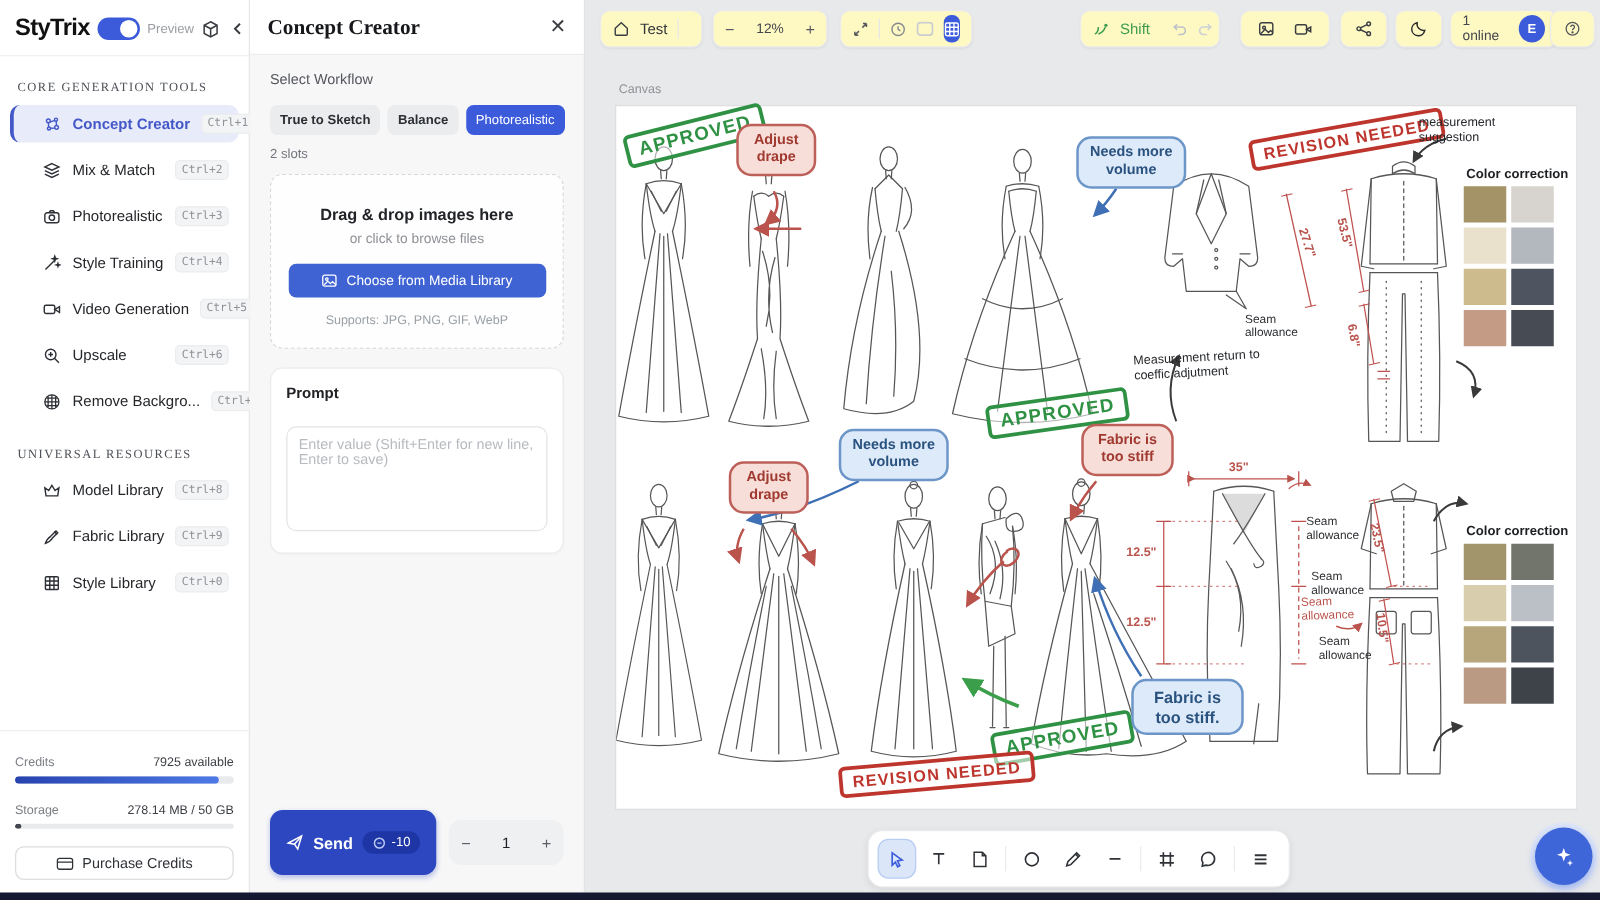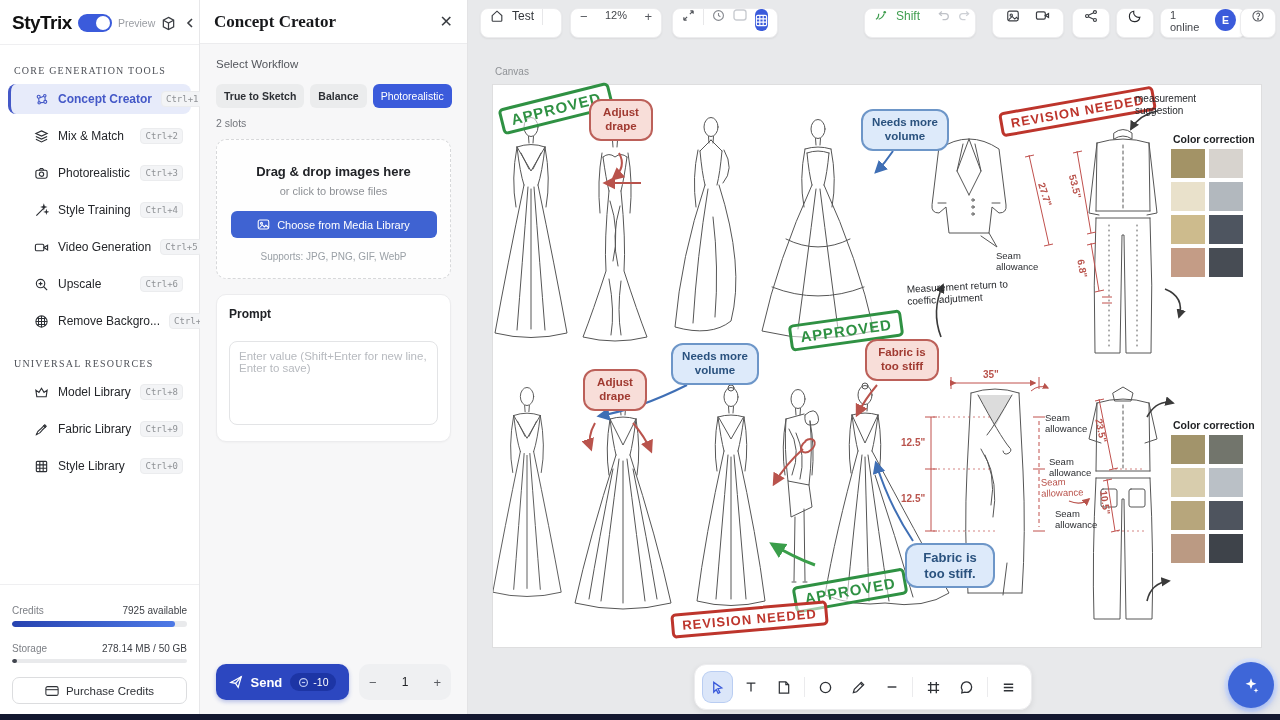--- a/index.html
+++ b/index.html
@@ -46,29 +46,29 @@
   .dropzone{background:#fefefe;border:1.5px dashed #d7d8da;border-radius:10px;padding:24px 10px 16px;text-align:center}
   .dz-title{font-size:13px;font-weight:bold;color:#212327}
   .dz-sub{font-size:11px;color:#8d9095;margin-top:6px}
   .dz-btn{margin:14px auto 0;width:206px;height:27px;border:none;border-radius:6px;background:#3f63d2;color:#fff;font-size:11px;display:flex;align-items:center;justify-content:center;gap:7px;cursor:pointer}
   .dz-supports{font-size:10px;color:#9aa0a6;margin-top:13px}
   .prompt-card{margin-top:15px;background:#fff;border:1px solid #ececee;border-radius:10px;padding:12px;box-shadow:0 1px 2px rgba(0,0,0,.03)}
   .prompt-label{font-size:12px;font-weight:bold;color:#202226;margin-bottom:20px}
   .prompt-input{width:100%;height:84px;resize:none;border:1px solid #e3e4e6;border-radius:8px;padding:8px 9px;font-family:"Liberation Sans",sans-serif;font-size:11.5px;color:#33363b;background:#fff;outline:none}
   .prompt-input::placeholder{color:#b7babf}
   .panel-footer{padding:12px 16px 14px;display:flex;gap:10px;align-items:center}
-  .send-btn{flex:1 1 auto;height:36px;border:none;border-radius:10px;background:#2c47c0;color:#fff;display:flex;align-items:center;justify-content:center;gap:8px;font-size:13px;font-weight:bold;cursor:pointer;box-shadow:0 2px 4px rgba(44,71,192,.3)}
+  .send-btn{flex:1 1 auto;height:52px;border:none;border-radius:10px;background:#2c47c0;color:#fff;display:flex;align-items:center;justify-content:center;gap:8px;font-size:13px;font-weight:bold;cursor:pointer;box-shadow:0 2px 4px rgba(44,71,192,.3)}
   .send-cost{display:flex;align-items:flex-end;gap:4px;background:#1d35a5;border-radius:9px;padding:3px 8px;font-size:10.5px;font-weight:normal}
   .stepper{flex:0 0 auto;width:92px;height:36px;background:#eff0f2;border-radius:10px;display:flex;align-items:center;justify-content:space-between;padding:0 10px;font-size:13px;color:#3a3d42}
   .stepper .step-btn{cursor:pointer;color:#5a5d63}
   .stepper .step-val{font-size:12px;color:#202226}
 
   
   .main{position:absolute;left:468px;top:0;width:812px;height:714px}
-  .pill{position:absolute;top:8px;height:30px;background:#ffffff;border:1px solid #ececee;border-radius:8px;box-shadow:0 1px 2px rgba(0,0,0,.06);display:flex;gap:8px;padding:0 9px}
+  .pill{position:absolute;top:8px;height:30px;background:#fef9c3;border:1px solid #ececee;border-radius:8px;box-shadow:0 1px 2px rgba(0,0,0,.06);display:flex;align-items:center;gap:8px;padding:0 9px}
   .pill .sep{width:1px;height:16px;background:#e7e7e9}
   .txt12{font-size:12px;color:#33363b}
   .txt11{font-size:11px;color:#44474c}
   .zoom-btn{font-size:13px;color:#55585e;cursor:pointer}
   .grid-btn{width:26px;height:22px;border-radius:6px;background:#3b5bdb;display:flex;align-items:center;justify-content:center;cursor:pointer}
   .status-good{font-size:12px;color:#3f9d4f}
   .avatar{width:22px;height:22px;border-radius:50%;background:#3b5bdb;color:#fff;font-size:10.5px;font-weight:bold;display:flex;align-items:center;justify-content:center}
   .canvas-label{position:absolute;left:27px;top:66px;font-size:10px;color:#8f9296}
   .canvas{position:absolute;left:24px;top:84px;width:770px;height:564px;background:#fff;border:1px solid #dededf}
 

